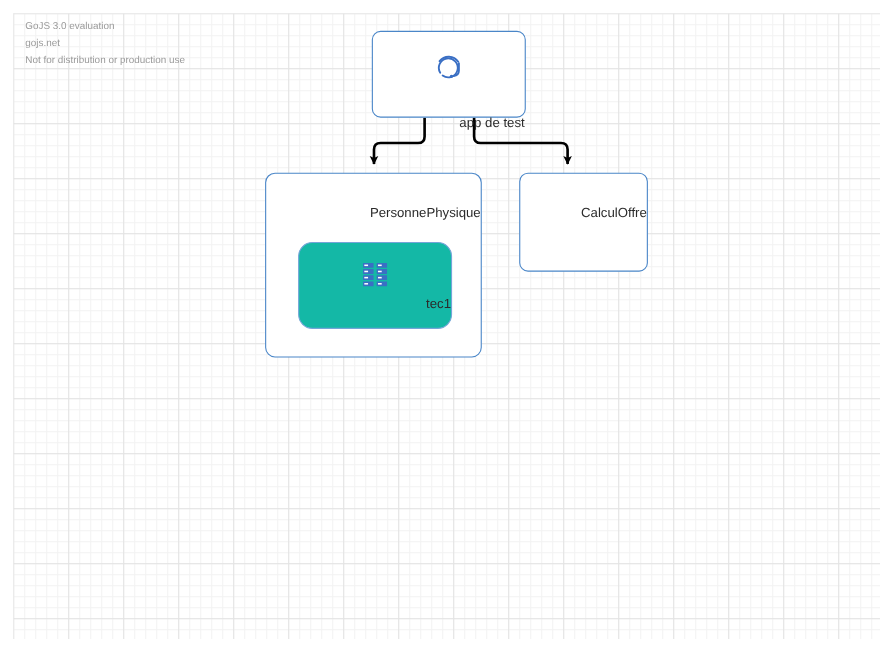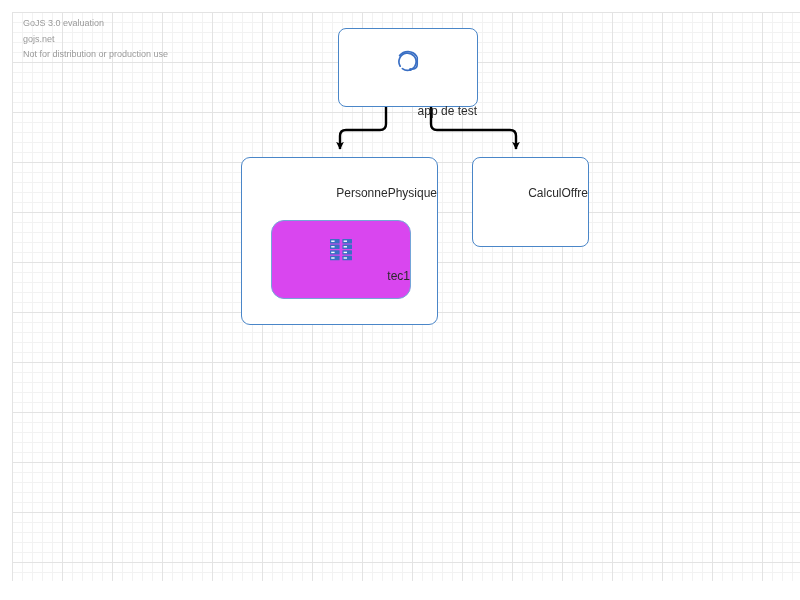--- a/index.html
+++ b/index.html
@@ -120,21 +120,21 @@
   #node-personnephysique > .node-label { top: 28px; }
 
   
   #node-tec1 {
     position: absolute;
     left: 29px;
     top: 62px;
     width: 140px;
     height: 79px;
     box-sizing: border-box;
-    background: #d946ef;
+    background: #14b8a6;
     border: 1px solid #74a5d8;
     border-radius: 13px;
   }
   #node-tec1 .node-label { top: 48px; }
   #tec1-icon {
     position: absolute;
     left: 50%;
     top: 18px;
     margin-left: -11px;
     width: 22px;

